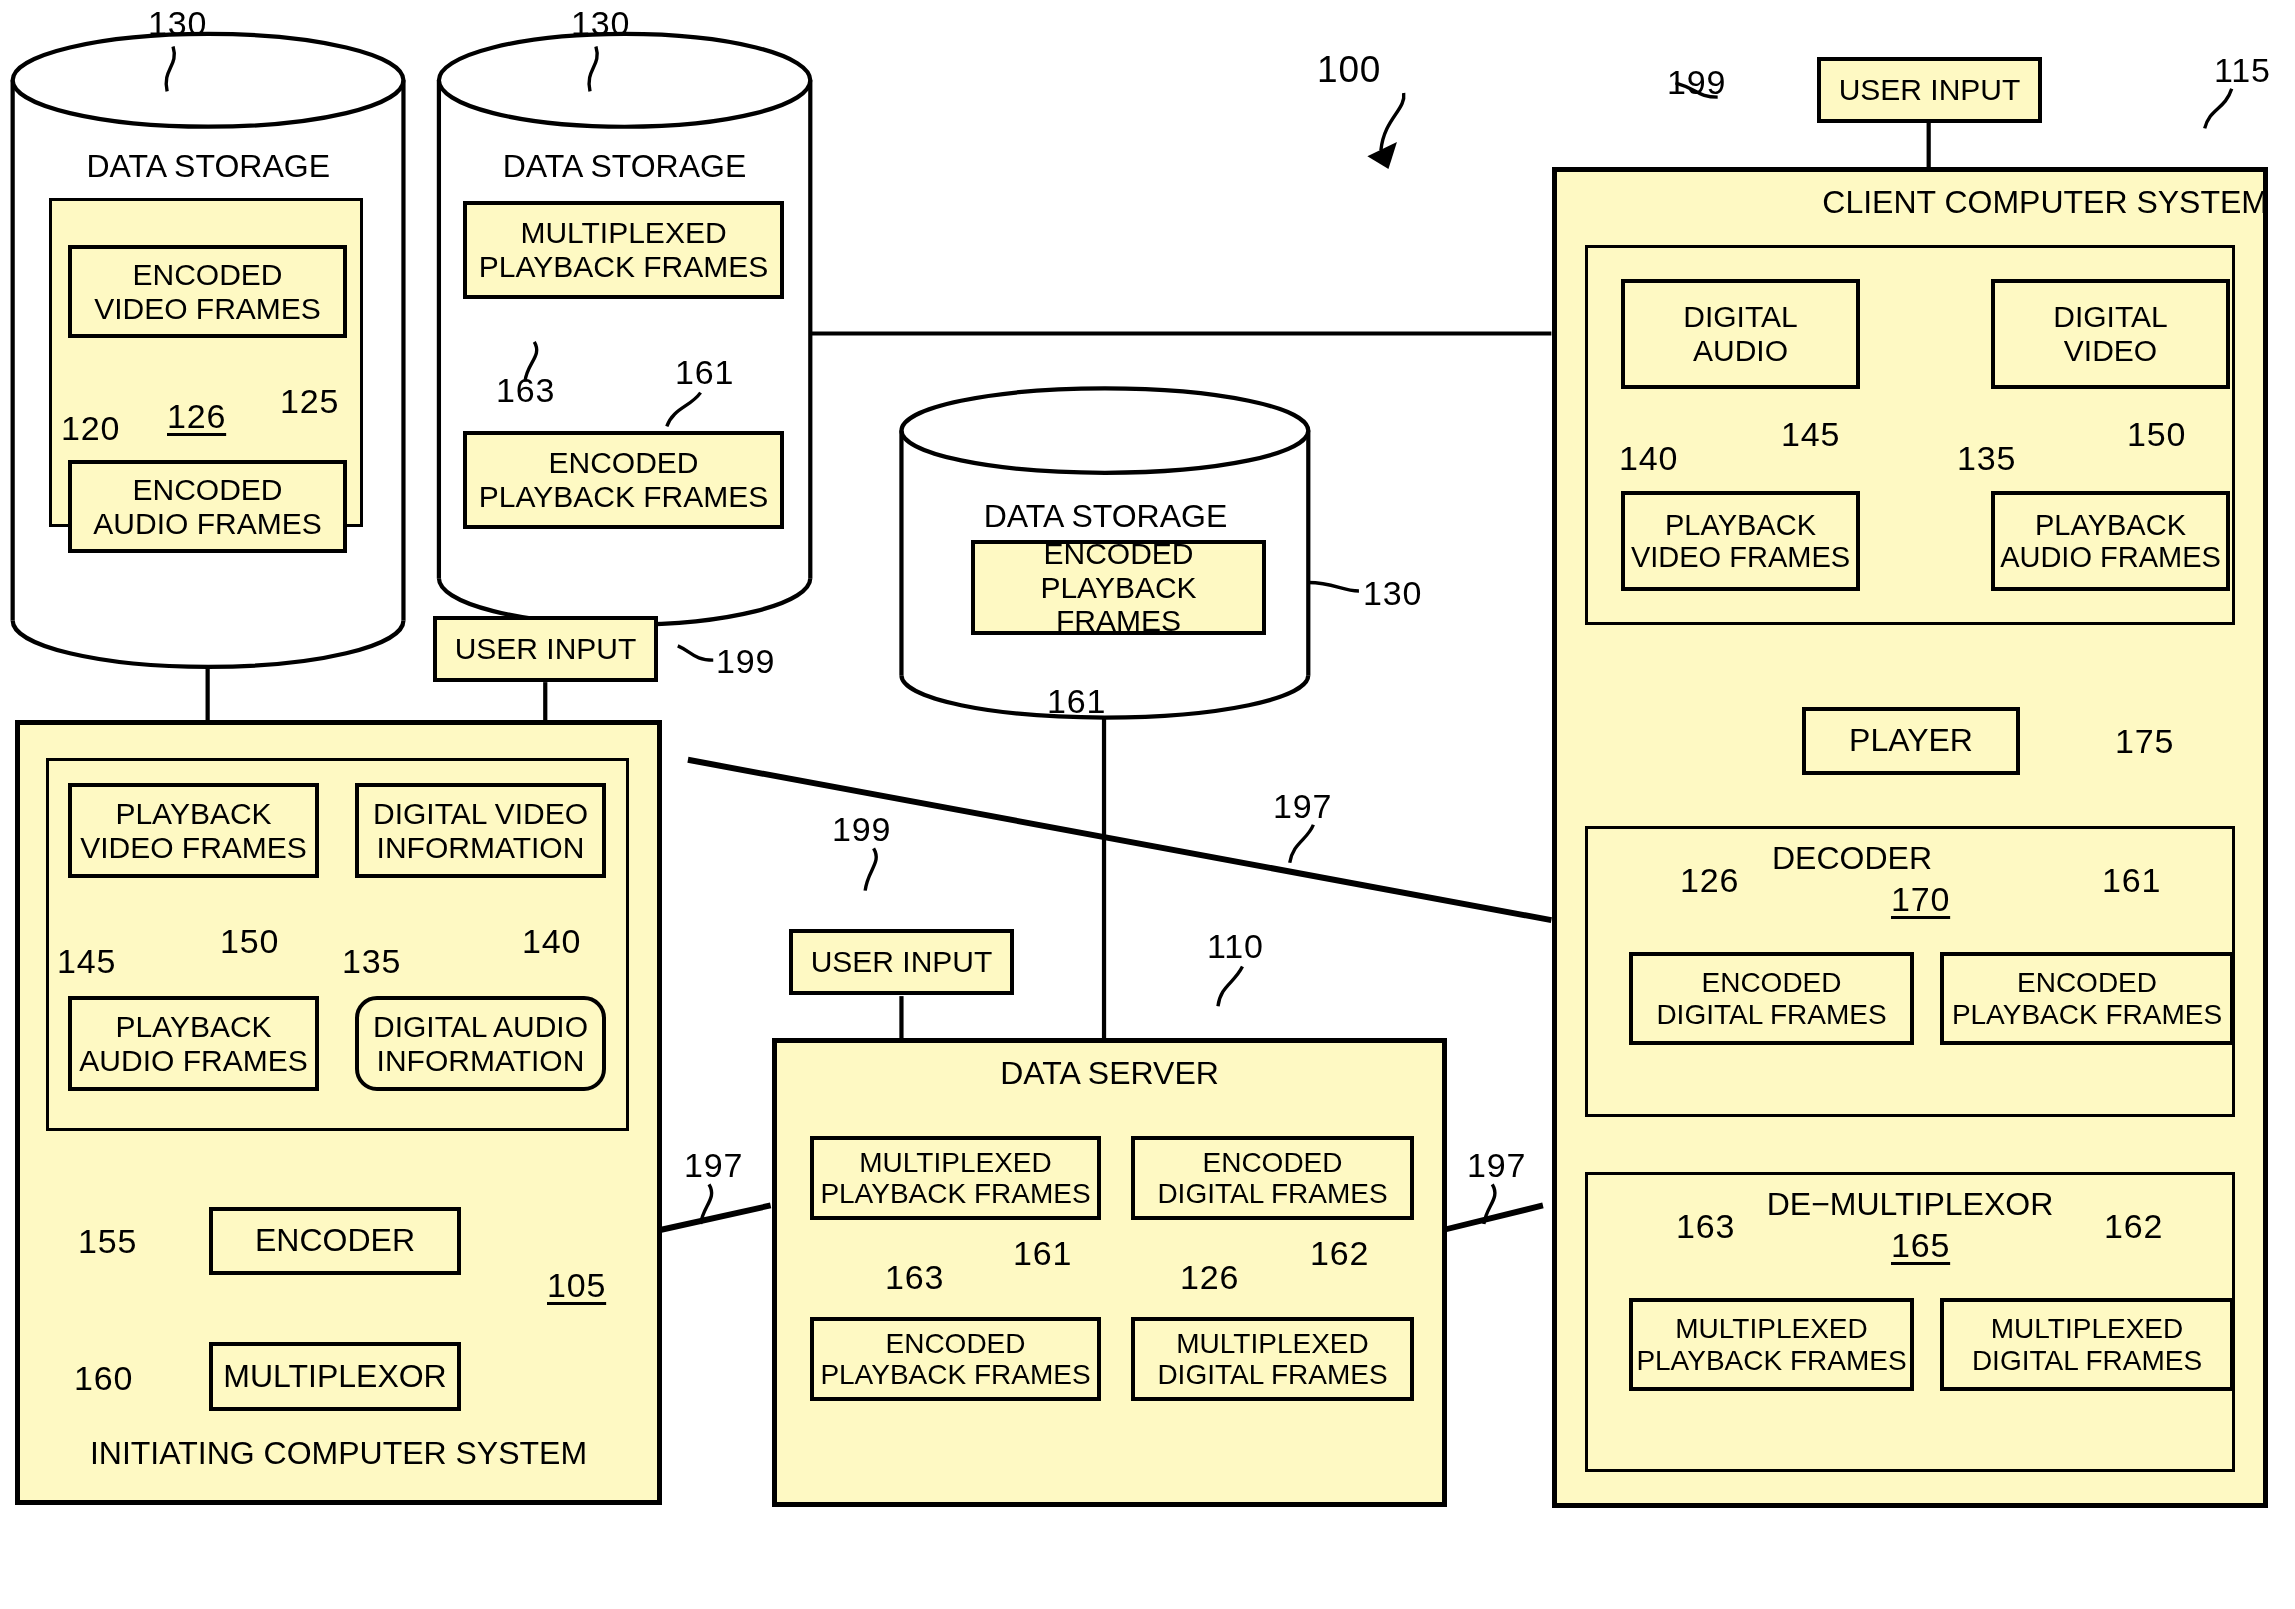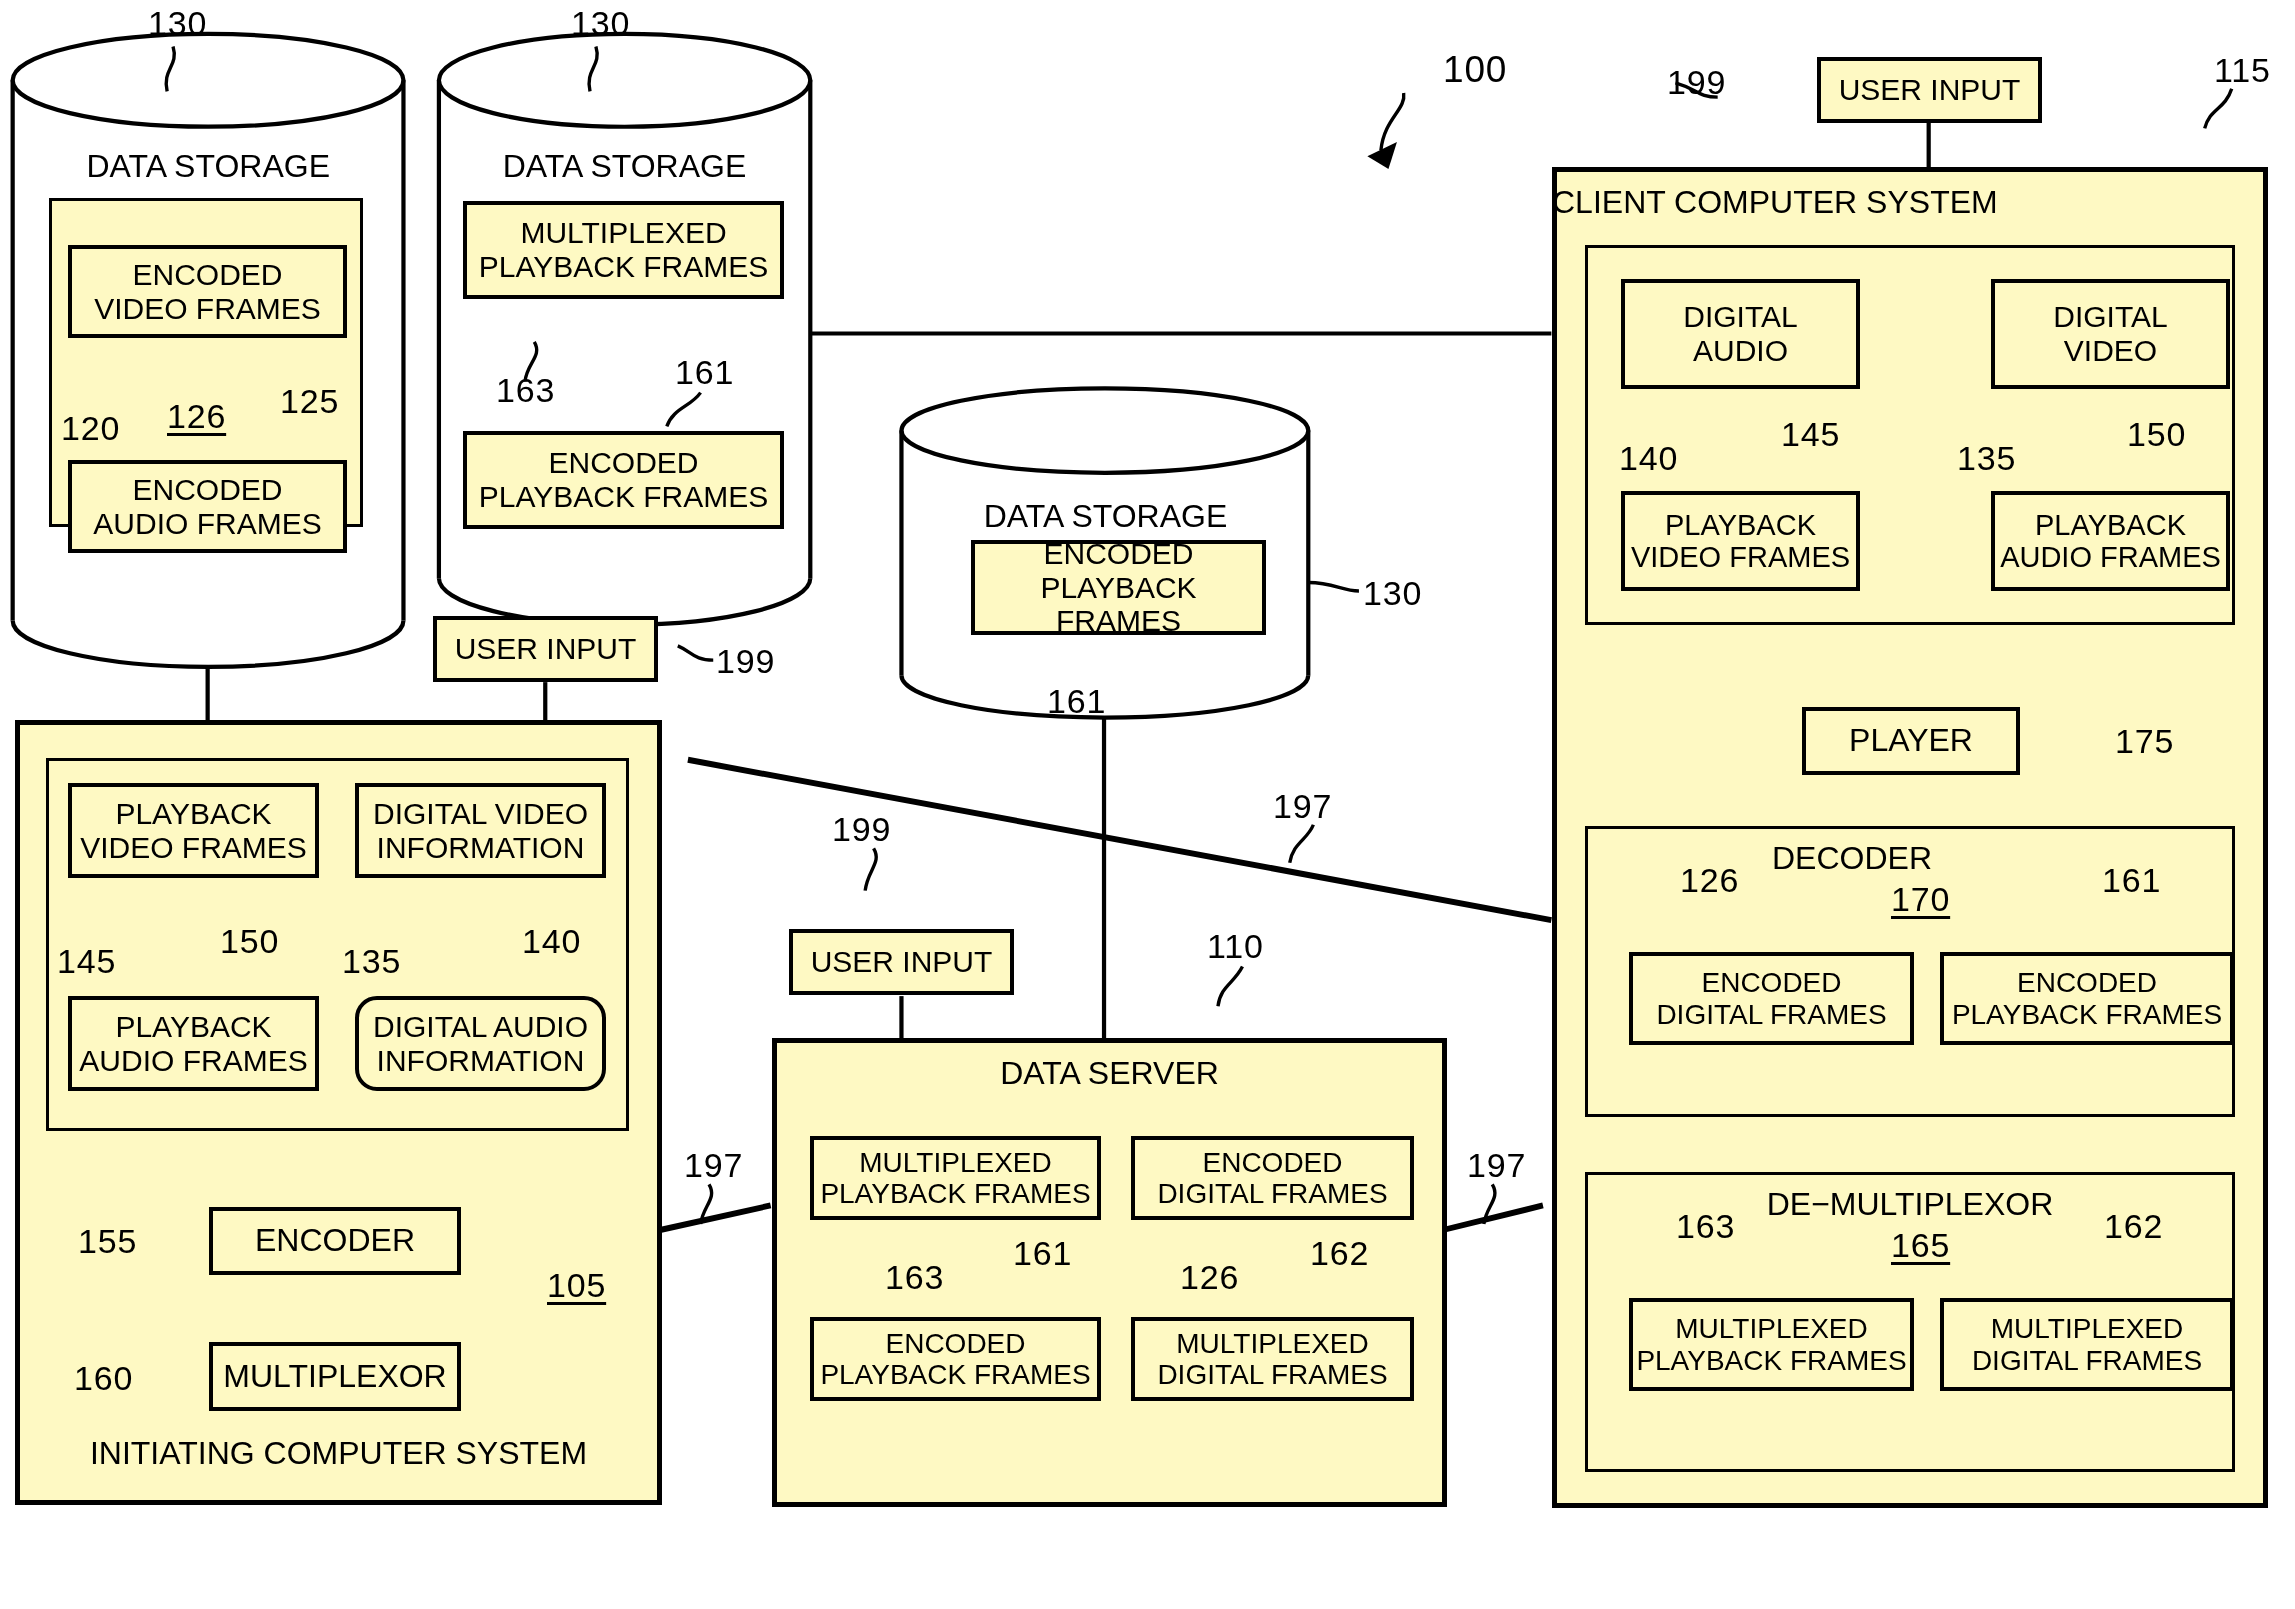--- a/index.html
+++ b/index.html
@@ -190,21 +190,21 @@
   </div>
 
   <div class="cyl-label t38" style="left:902px;top:498px;width:407px;">DATA STORAGE</div>
   <div class="box" style="left:971px;top:540px;width:295px;height:95px;font-size:30px;">
     <span>ENCODED</span>
     <span>PLAYBACK  FRAMES</span>
   </div>
   <div class="num" style="left:1363px;top:574px;">130</div>
   <div class="num" style="left:1047px;top:682px;">161</div>
 
-  <div class="num" style="left:1443px;top:49px;font-size:37px;text-align:right;">100</div>
+  <div class="num" style="left:1317px;top:49px;font-size:37px;text-align:right;">100</div>
 
   <div class="box" style="left:433px;top:616px;width:225px;height:66px;font-size:30px;">
     <span>USER INPUT</span>
   </div>
   <div class="num" style="left:716px;top:642px;">199</div>
 
   <div class="box outer" style="left:15px;top:720px;width:647px;height:785px;justify-content:flex-start;"></div>
   <div class="box thin" style="left:46px;top:758px;width:583px;height:373px;"></div>
 
   <div class="box" style="left:68px;top:783px;width:251px;height:95px;font-size:30px;">
@@ -276,21 +276,21 @@
   <div class="num" style="left:684px;top:1146px;">197</div>
   <div class="num" style="left:1467px;top:1146px;">197</div>
   <div class="num" style="left:1273px;top:787px;">197</div>
 
   <div class="box" style="left:1817px;top:57px;width:225px;height:66px;font-size:30px;">
     <span>USER INPUT</span>
   </div>
   <div class="num" style="left:1667px;top:63px;">199</div>
 
   <div class="box outer" style="left:1552px;top:167px;width:716px;height:1341px;justify-content:flex-start;"></div>
-  <div class="ttl t38" style="left:1552px;top:184px;width:716px;text-align:left;">CLIENT COMPUTER SYSTEM</div>
+  <div class="ttl t38" style="left:1552px;top:184px;width:716px;text-align:right;">CLIENT COMPUTER SYSTEM</div>
   <div class="num" style="left:2214px;top:51px;">115</div>
 
   <div class="box thin" style="left:1585px;top:245px;width:650px;height:380px;"></div>
 
   <div class="box" style="left:1621px;top:279px;width:239px;height:110px;font-size:30px;">
     <span>DIGITAL</span>
     <span>AUDIO</span>
   </div>
   <div class="box" style="left:1991px;top:279px;width:239px;height:110px;font-size:30px;">
     <span>DIGITAL</span>

